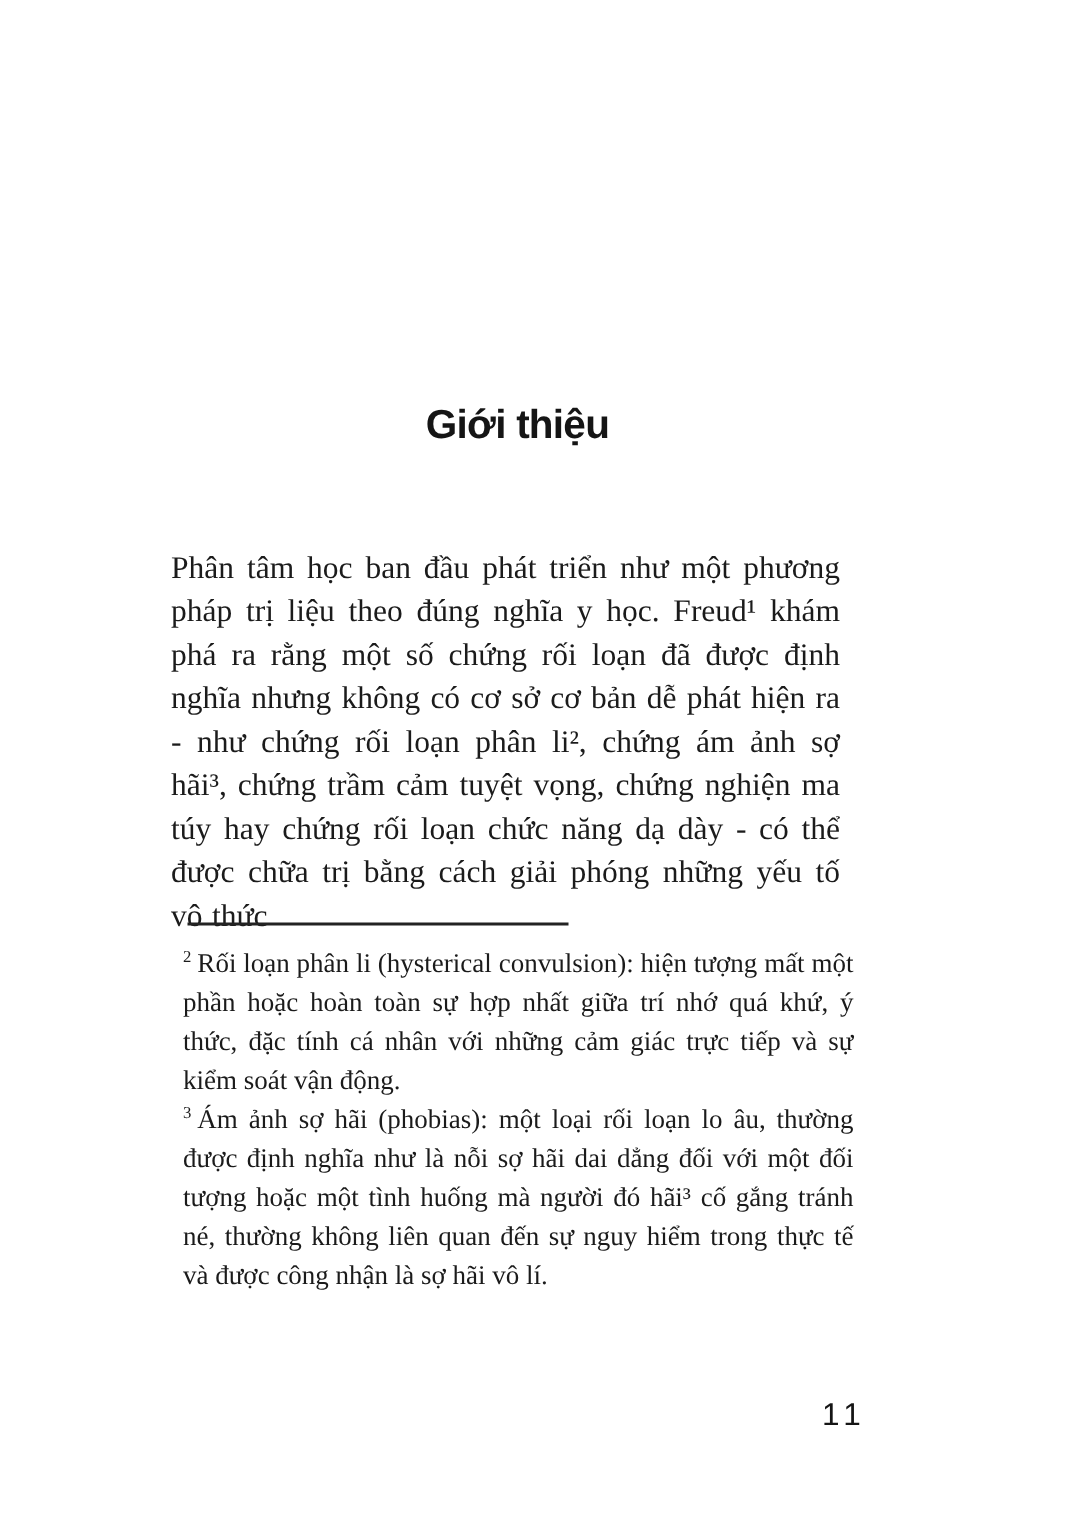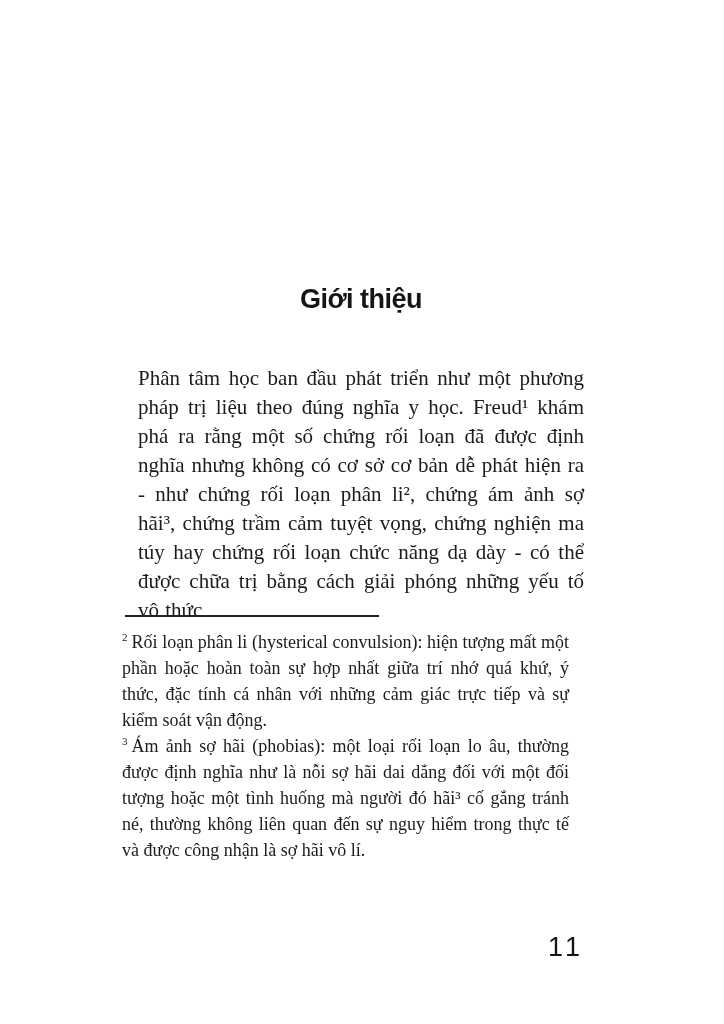--- a/index.html
+++ b/index.html
@@ -14,32 +14,32 @@
     background: #ffffff;
     font-family: "Liberation Serif", serif;
     color: #1b1b1b;
     overflow: hidden;
   }
   .title {
     position: absolute;
     top: 268px;
     left: 122px;
     width: 446px;
-    margin: 16px;
+    margin: 0;
     text-align: center;
     font-family: "Liberation Sans", sans-serif;
     font-weight: 700;
     font-size: 27px;
     letter-spacing: -0.5px;
     color: #151515;
   }
   .body-text {
     position: absolute;
     top: 364px;
-    left: 138px;
+    left: 114px;
     width: 446px;
     margin: 0;
     font-size: 21px;
     line-height: 29px;
     text-align: justify;
     word-spacing: 1px;
   }
   .footnote-sep {
     position: absolute;
     top: 615px;
@@ -66,21 +66,21 @@
     font-size: 0.62em;
     line-height: 0;
     vertical-align: super;
     margin-right: 4px;
   }
   .page-number {
     position: absolute;
     top: 932px;
     left: 548px;
     font-family: "Liberation Sans", sans-serif;
-    font-size: 27px;
+    font-size: 21px;
     letter-spacing: 4px;
     color: #151515;
   }
 </style>
 </head>
 <body>
 
 <div class="page">
 
   <h1 class="title">Giới thiệu</h1>

